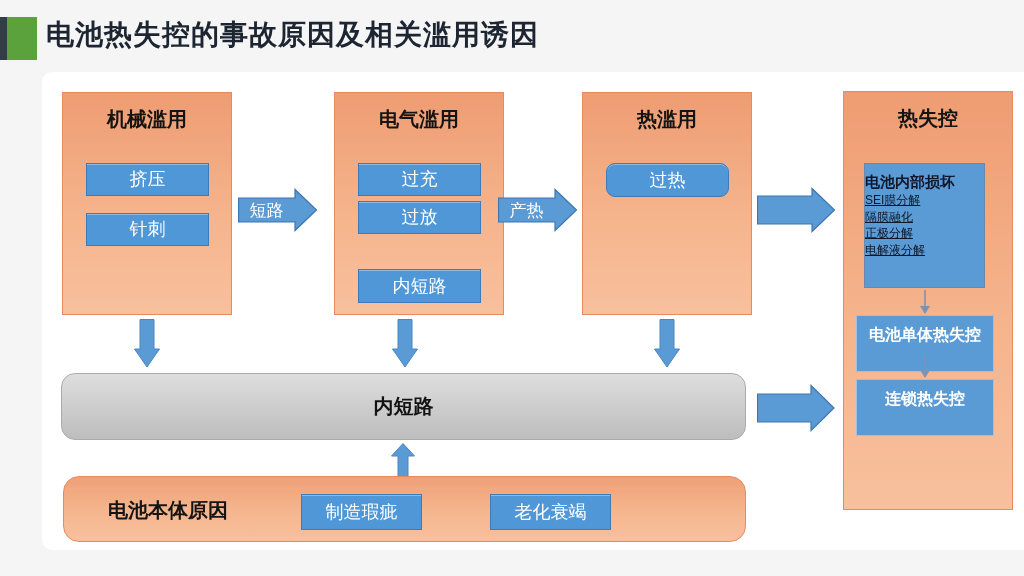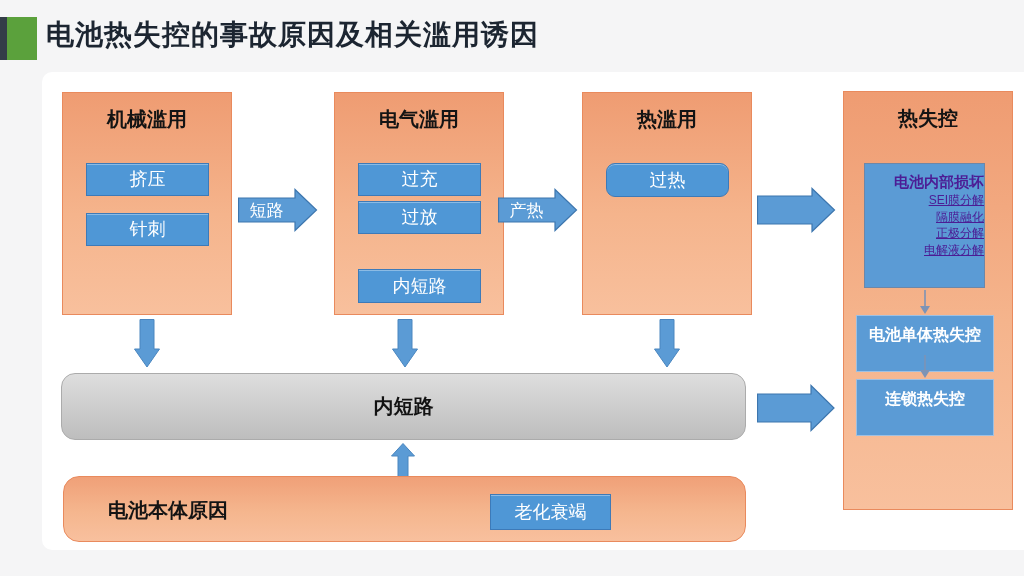--- a/index.html
+++ b/index.html
@@ -22,21 +22,21 @@
          border:1px solid #e98a5d; }
   .col-head { position:absolute; left:0; top:13px; width:100%; text-align:center;
               font-size:20px; font-weight:bold; color:#141414; }
 
   .item { position:absolute; background:#4f97d6; border:1px solid #3d7ab8;
           box-shadow:inset 0 1px 0 rgba(255,255,255,.35);
           color:#fff; text-align:center; font-size:18px; }
 
   
   .damage-panel { position:absolute; left:20px; top:71px; width:121px; height:125px;
-                  background:#5b9bd5; border:1px solid #6d87a8; color:#4c1d95; text-align:right; }
+                  background:#5b9bd5; border:1px solid #6d87a8; color:#0f172a; text-align:left; }
   .damage-title { margin-top:9px; font-size:15px; font-weight:bold; }
   .damage-line  { font-size:12px; line-height:16.5px;text-decoration:underline; }
   .step-box { position:absolute; left:12px; width:138px; height:57px; background:#5b9bd5;
               border:1px solid #9fc0e2; color:#fff; text-align:center;
               font-size:16px; font-weight:bold; line-height:37px; }
 
   
   .gray-bar { position:absolute; left:61px; top:373px; width:685px; height:67px;
               border-radius:14px; background:linear-gradient(180deg,#dedede 0%,#cfcfcf 45%,#bdbdbd 100%);
               border:1px solid #ababab; text-align:center; line-height:64px;
@@ -144,16 +144,17 @@
   <svg style="position:absolute; left:757px; top:384px;" width="78" height="48" viewBox="0 0 78 48">
     <polygon points="0.5,10 54,10 54,1.5 77,24 54,46.5 54,38 0.5,38" fill="#5b9bd5" stroke="#3d76ae" stroke-width="1.2"></polygon>
   </svg>
 
   <svg style="position:absolute; left:391px; top:443px;" width="24" height="34" viewBox="0 0 24 34">
     <polygon points="12,0.5 23.5,13 17,13 17,33.5 7,33.5 7,13 0.5,13" fill="#5b9bd5" stroke="#4a86bf" stroke-width="1"></polygon>
   </svg>
 
   <div class="bottom-bar">
     <div class="bottom-label">电池本体原因</div>
+    <div class="item" style="left:237px; top:17px; width:121px; height:36px; line-height:34px;">制造瑕疵</div>
     <div class="item" style="left:426px; top:17px; width:121px; height:36px; line-height:34px;">老化衰竭</div>
   </div>
 
 </div>
 
 </body></html>

